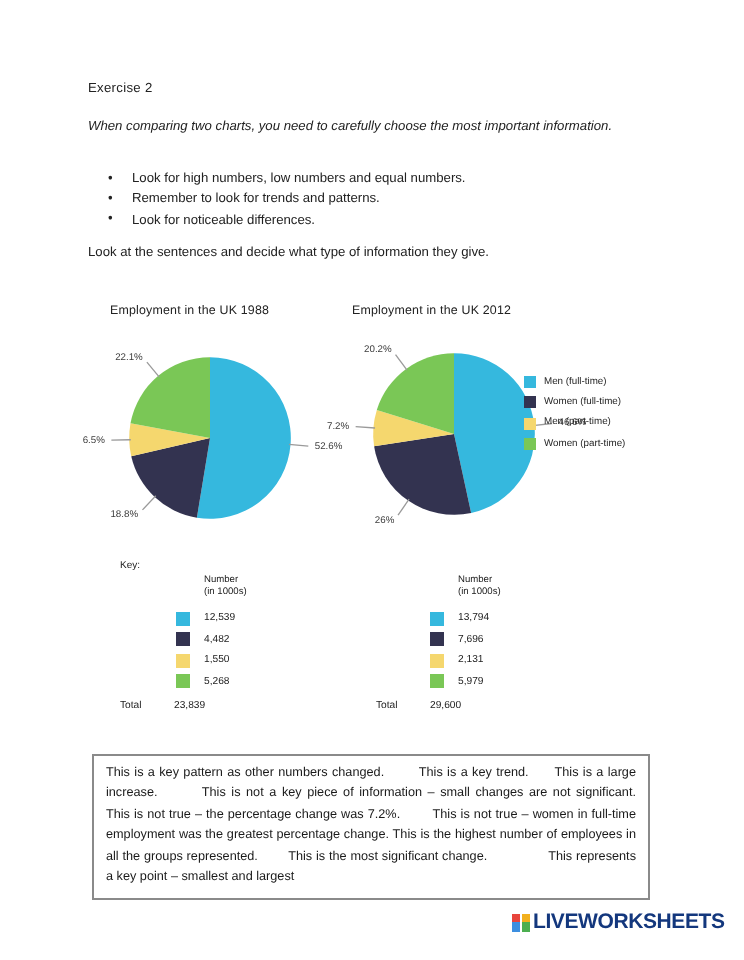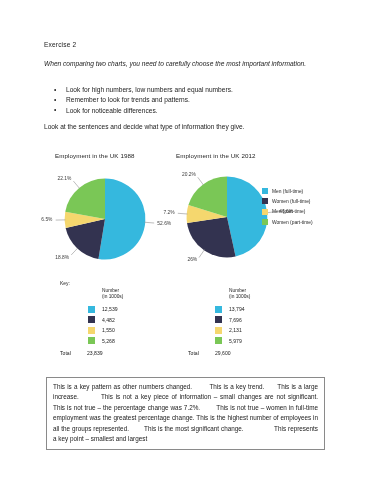--- a/index.html
+++ b/index.html
@@ -215,14 +215,23 @@
     <b>Total</b><span>23,839</span>
   </div>
   <div class="kt-total" id="tot2">
     <b>Total</b><span>29,600</span>
   </div>
 
   <div class="sentbox">
     <span>This is a key pattern as other numbers changed.        This is a key trend.      This is a large increase.        This is not a key piece of information – small changes are not significant.                This is not true – the percentage change was 7.2%.        This is not true – women in full-time employment was the greatest percentage change. This is the highest number of employees in all the groups represented.        This is the most significant change.                This represents a key point – smallest and largest</span>
   </div>
 
+  <div class="logo">
+    <span class="logo-grid">
+      <i style="background: rgb(232, 69, 60);"></i>
+        <i style="background: rgb(242, 176, 30);"></i>
+        <i style="background: rgb(61, 143, 224);"></i>
+        <i style="background: rgb(76, 175, 80);"></i>
+    </span>
+    <span class="logo-text" style="color: rgb(19, 55, 125);">LIVEWORKSHEETS</span>
+  </div>
 
 </div>
 
 </body></html>

